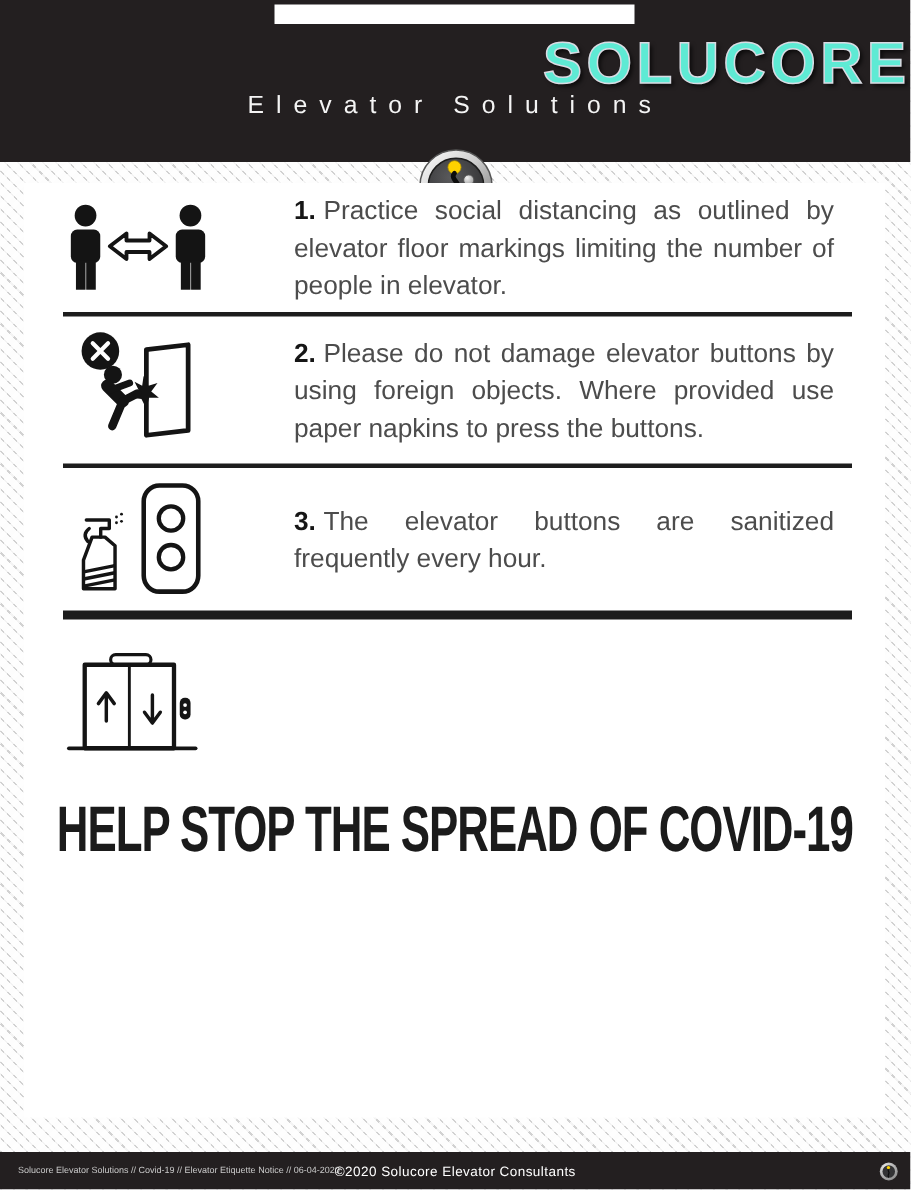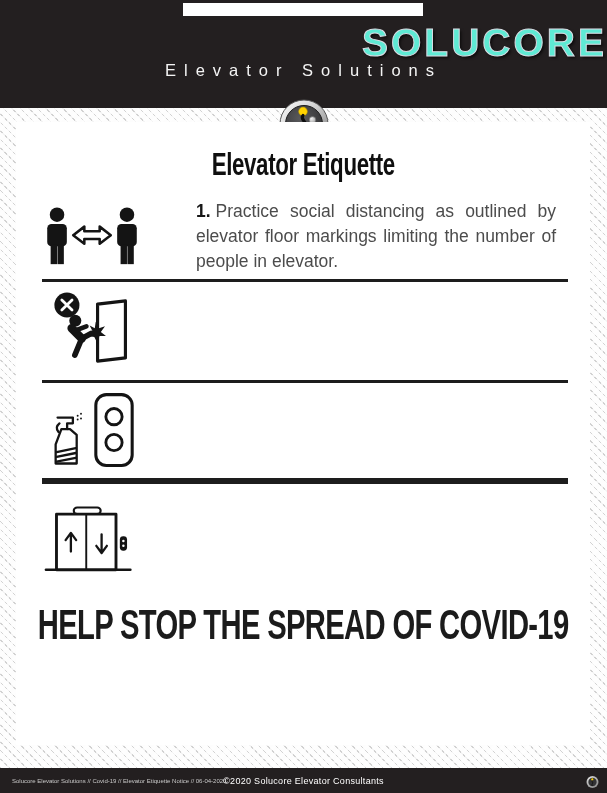--- a/index.html
+++ b/index.html
@@ -68,23 +68,20 @@
     <circle cx="25" cy="25" r="24" fill="url(#ring)" stroke="#555" stroke-width="1"></circle>
     <circle cx="25" cy="25" r="18.5" fill="url(#core)" stroke="#1d1d1d" stroke-width="1"></circle>
     <circle cx="24" cy="12.5" r="4.4" fill="#ffd200" stroke="#a88a00" stroke-width=".5"></circle>
     <path d="M24,16.5 C20.5,20.5 29,23 26,28 C23,33 20.5,35.5 25,41.5" fill="none" stroke="#0c0c0c" stroke-width="3.2" stroke-linecap="round"></path>
     <circle cx="33.5" cy="21" r="3.4" fill="url(#ball)" stroke="#555" stroke-width=".6"></circle>
   </svg>
 </div>
 
 <div class="content">
 
-  <div class="title-area">
-    <h2 class="page-title">Elevator Etiquette</h2>
-  </div>
 
   <div class="item i1">
     <div class="icon-col">
       <svg width="94" height="58" viewBox="0 0 110 68" class="ic">
         <g fill="#141414">
           <circle cx="14" cy="9" r="8.5"></circle>
             <rect x="2.5" y="20" width="23" height="26" rx="5"></rect>
           <rect x="6.5" y="44" width="7.5" height="23"></rect>
             <rect x="14.5" y="44" width="7.5" height="23"></rect>
         </g>
@@ -108,20 +105,21 @@
         <circle cx="15" cy="13" r="13.5" fill="#141414"></circle>
         <path d="M9.5,7.5 L20.5,18.5 M20.5,7.5 L9.5,18.5" stroke="#ffffff" stroke-width="3" fill="none"></path>
         <polygon points="46,31 49.5,38 56,36 51.5,42 57,46.5 50,46.5 48,54.5 44.5,47.5 37.5,46.5 43,42 39.5,35 45,38" fill="#141414"></polygon>
         <circle cx="24" cy="30" r="6.5" fill="#141414"></circle>
         <path d="M20,38 L31,49" stroke="#141414" stroke-width="9"></path>
         <path d="M22.5,41 L36,36" stroke="#141414" stroke-width="5"></path>
         <path d="M31,49 L41.5,43.5" stroke="#141414" stroke-width="6"></path>
         <path d="M31,49 L23.5,67" stroke="#141414" stroke-width="6"></path>
       </svg>
     </div>
+    <p class="text-col"><span class="num">2.</span><span>Please do not damage elevator buttons by using foreign objects. Where provided use paper napkins to press the buttons.</span></p>
   </div>
   <div class="sep"></div>
 
   <div class="item i3">
     <div class="icon-col">
       <svg width="88" height="78" viewBox="0 0 92 80" class="ic">
         <rect x="50" y="2" width="38" height="74" rx="11" fill="#ffffff" stroke="#141414" stroke-width="3.2"></rect>
         <circle cx="69" cy="25" r="8.5" fill="none" stroke="#141414" stroke-width="3"></circle>
         <circle cx="69" cy="52" r="8.5" fill="none" stroke="#141414" stroke-width="3"></circle>
         <g fill="none" stroke="#141414" stroke-width="2.4">
@@ -131,20 +129,21 @@
           <path d="M9,62 L29,58 M9,67 L29,63 M9,72 L29,68"></path>
         </g>
         <g fill="#141414">
           <circle cx="31" cy="24" r="1"></circle>
             <circle cx="34.5" cy="22" r="1"></circle>
           <circle cx="31" cy="28" r="1"></circle>
             <circle cx="34.5" cy="27" r="1"></circle>
         </g>
       </svg>
     </div>
+    <p class="text-col"><span class="num">3.</span><span>The elevator buttons are sanitized frequently every hour.</span></p>
   </div>
   <div class="sep"></div>
 
   <div class="sep"></div>
 
   <div class="item i5">
     <div class="icon-col">
       <svg width="96" height="74" viewBox="0 0 100 76" class="ic">
         <rect x="31" y="2" width="28" height="7" rx="3.5" fill="#ffffff" stroke="#141414" stroke-width="2.2"></rect>
         <rect x="13" y="9" width="62" height="58" fill="#ffffff" stroke="#141414" stroke-width="3"></rect>

